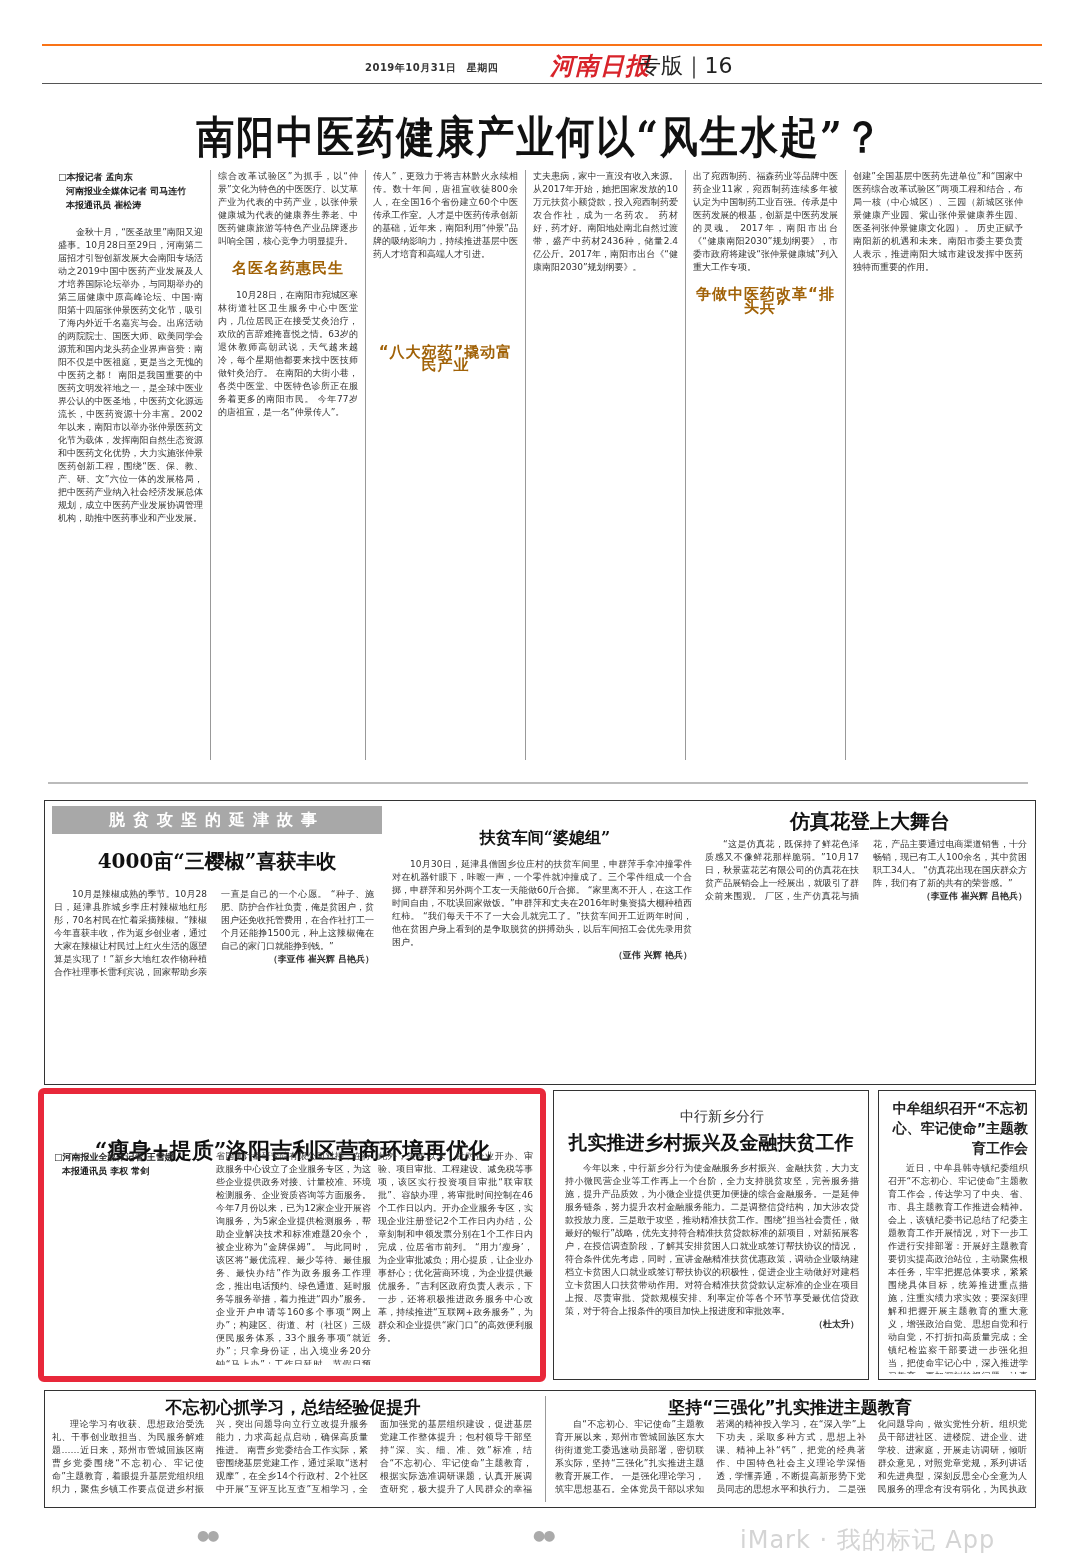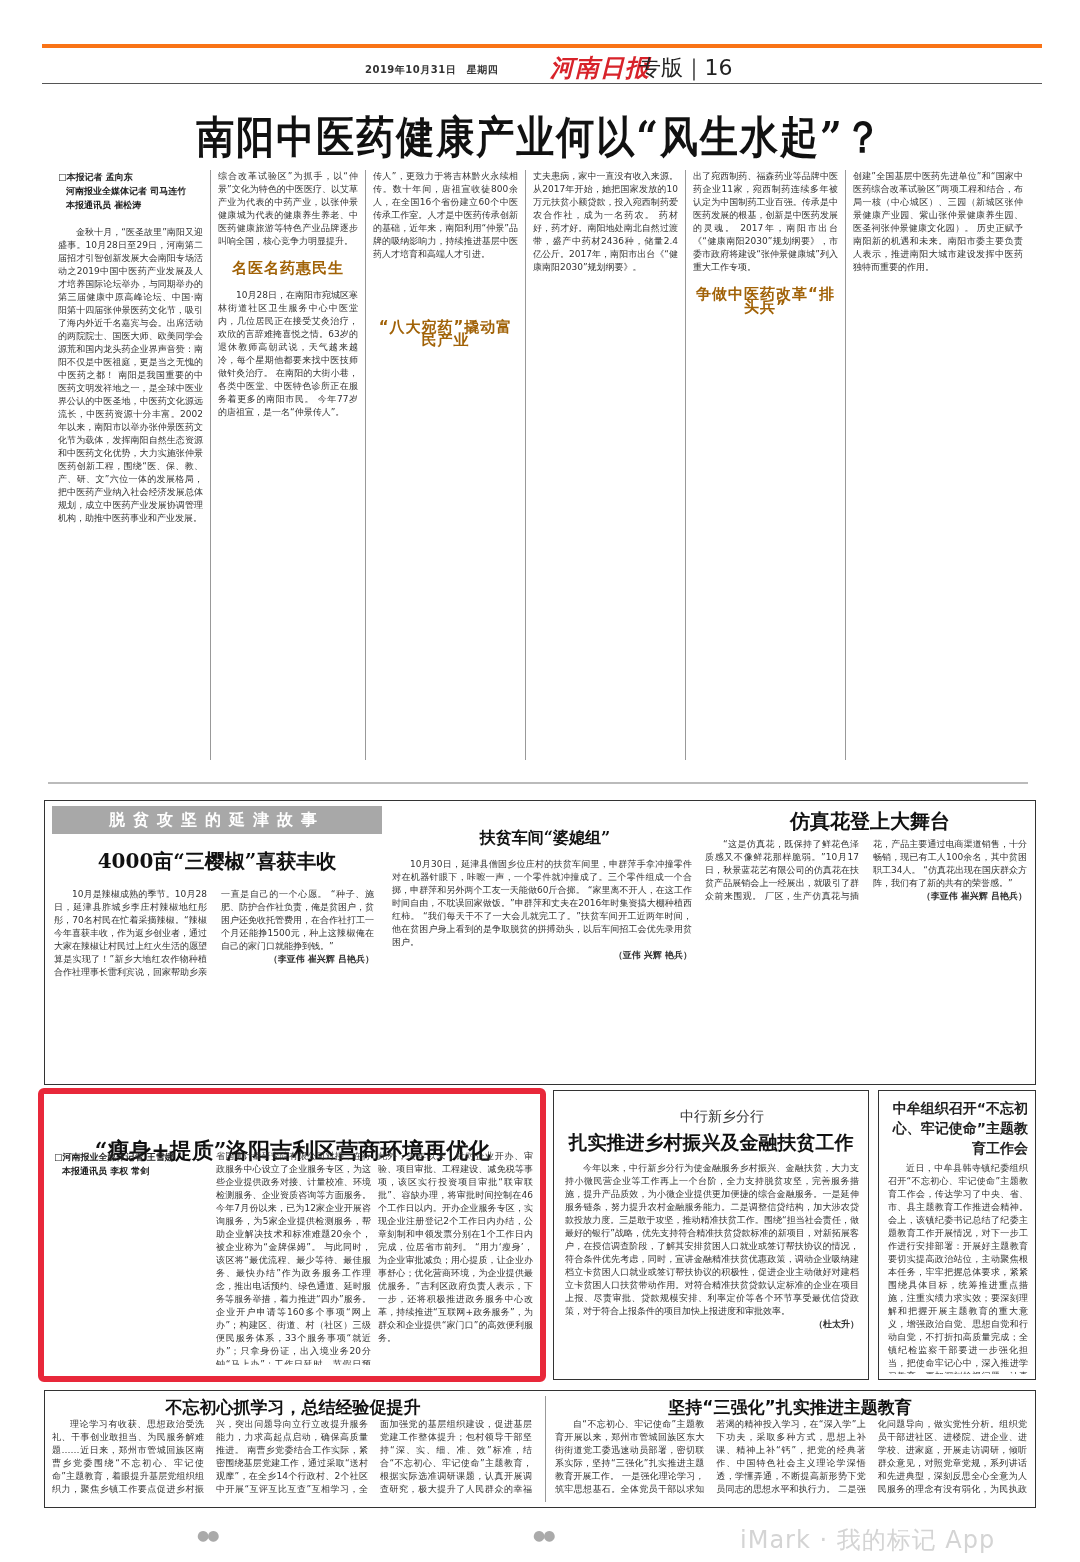--- a/index.html
+++ b/index.html
@@ -1,19 +1,19 @@
 <!DOCTYPE html>
 <html><head>
 <meta charset="utf-8">
 <style>
   * { box-sizing: border-box; margin: 0; padding: 0; }
   html, body { width: 1080px; height: 1562px; background: #ffffff; overflow: hidden; }
   body { font-family: "DejaVu Sans", "Liberation Sans", sans-serif; color: #222; position: relative; }
 
-  .masthead { position: absolute; left: 42px; top: 44px; width: 1000px; height: 40px; border-top: 4px solid #f97316; border-bottom: 1px solid #555; }
+  .masthead { position: absolute; left: 42px; top: 44px; width: 1000px; height: 40px; border-top: 2px solid #f97316; border-bottom: 1px solid #555; }
   .masthead .date { position: absolute; left: 323px; top: 15px; font-size: 10px; font-weight: bold; color: #333; letter-spacing: 0.5px; }
   .masthead .paper { position: absolute; left: 508px; top: 4px; font-family: "DejaVu Serif", serif; font-style: italic; font-size: 24px; font-weight: bold; color: #d8232a; letter-spacing: 1px; }
   .masthead .section { position: absolute; left: 597px; top: 5px; font-size: 22px; color: #222; }
 
   .main-title { position: absolute; left: 40px; top: 112px; width: 1000px; text-align: center; font-family: "DejaVu Serif", serif; font-weight: 900; font-size: 38px; letter-spacing: 2px; color: #111; transform: scaleY(1.15); }
 
   .col { position: absolute; font-size: 9px; line-height: 13px; color: #333; text-align: justify; overflow: hidden; }
   .col p { text-indent: 2em; }
   .byline { font-size: 9px; line-height: 14px; font-weight: bold; color: #222; }
   .byline div:not(:first-child) { padding-left: 8px; }
@@ -55,21 +55,21 @@
 
 <div class="col" style="left:218px; top:170px; width:140px; height:590px;">
   <p style="text-indent:0;">综合改革试验区”为抓手，以“仲景”文化为特色的中医医疗、以艾草产业为代表的中药产业，以张仲景健康城为代表的健康养生养老、中医药健康旅游等特色产业品牌逐步叫响全国，核心竞争力明显提升。</p>
   <div class="subhead">名医名药惠民生</div>
   <p>10月28日，在南阳市宛城区寒林街道社区卫生服务中心中医堂内，几位居民正在接受艾灸治疗，欢欣的言辞难掩喜悦之情。63岁的退休教师高朝武说，天气越来越冷，每个星期他都要来找中医技师做针灸治疗。 在南阳的大街小巷，各类中医堂、中医特色诊所正在服务着更多的南阳市民。 今年77岁的唐祖宣，是一名“仲景传人”。</p>
 </div>
 <div class="rule-v" style="left:365px; top:170px; height:590px;"></div>
 
 <div class="col" style="left:373px; top:170px; width:145px; height:590px;">
   <p style="text-indent:0;">传人”，更致力于将吉林黔火永续相传。数十年间，唐祖宣收徒800余人，在全国16个省份建立60个中医传承工作室。人才是中医药传承创新的基础，近年来，南阳利用“仲景”品牌的吸纳影响力，持续推进基层中医药人才培育和高端人才引进。</p>
-  <div class="subhead" style="margin-top:60px;">“八大宛药”撬动富民产业</div>
+  <div class="subhead" style="margin-top:85px;">“八大宛药”撬动富民产业</div>
 </div>
 <div class="rule-v" style="left:525px; top:170px; height:590px;"></div>
 
 <div class="col" style="left:533px; top:170px; width:145px; height:590px;">
   <p style="text-indent:0;">丈夫患病，家中一直没有收入来源。从2017年开始，她把国家发放的10万元扶贫小额贷款，投入宛西制药爱农合作社，成为一名药农。 药材好，药才好。南阳地处南北自然过渡带，盛产中药材2436种，储量2.4亿公斤。2017年，南阳市出台《“健康南阳2030”规划纲要》。</p>
 </div>
 <div class="rule-v" style="left:685px; top:170px; height:590px;"></div>
 
 <div class="col" style="left:693px; top:170px; width:145px; height:590px;">
   <p style="text-indent:0;">出了宛西制药、福森药业等品牌中医药企业11家，宛西制药连续多年被认定为中国制药工业百强。传承是中医药发展的根基，创新是中医药发展的灵魂。 2017年，南阳市出台《“健康南阳2030”规划纲要》，市委市政府将建设“张仲景健康城”列入重大工作专项。</p>

